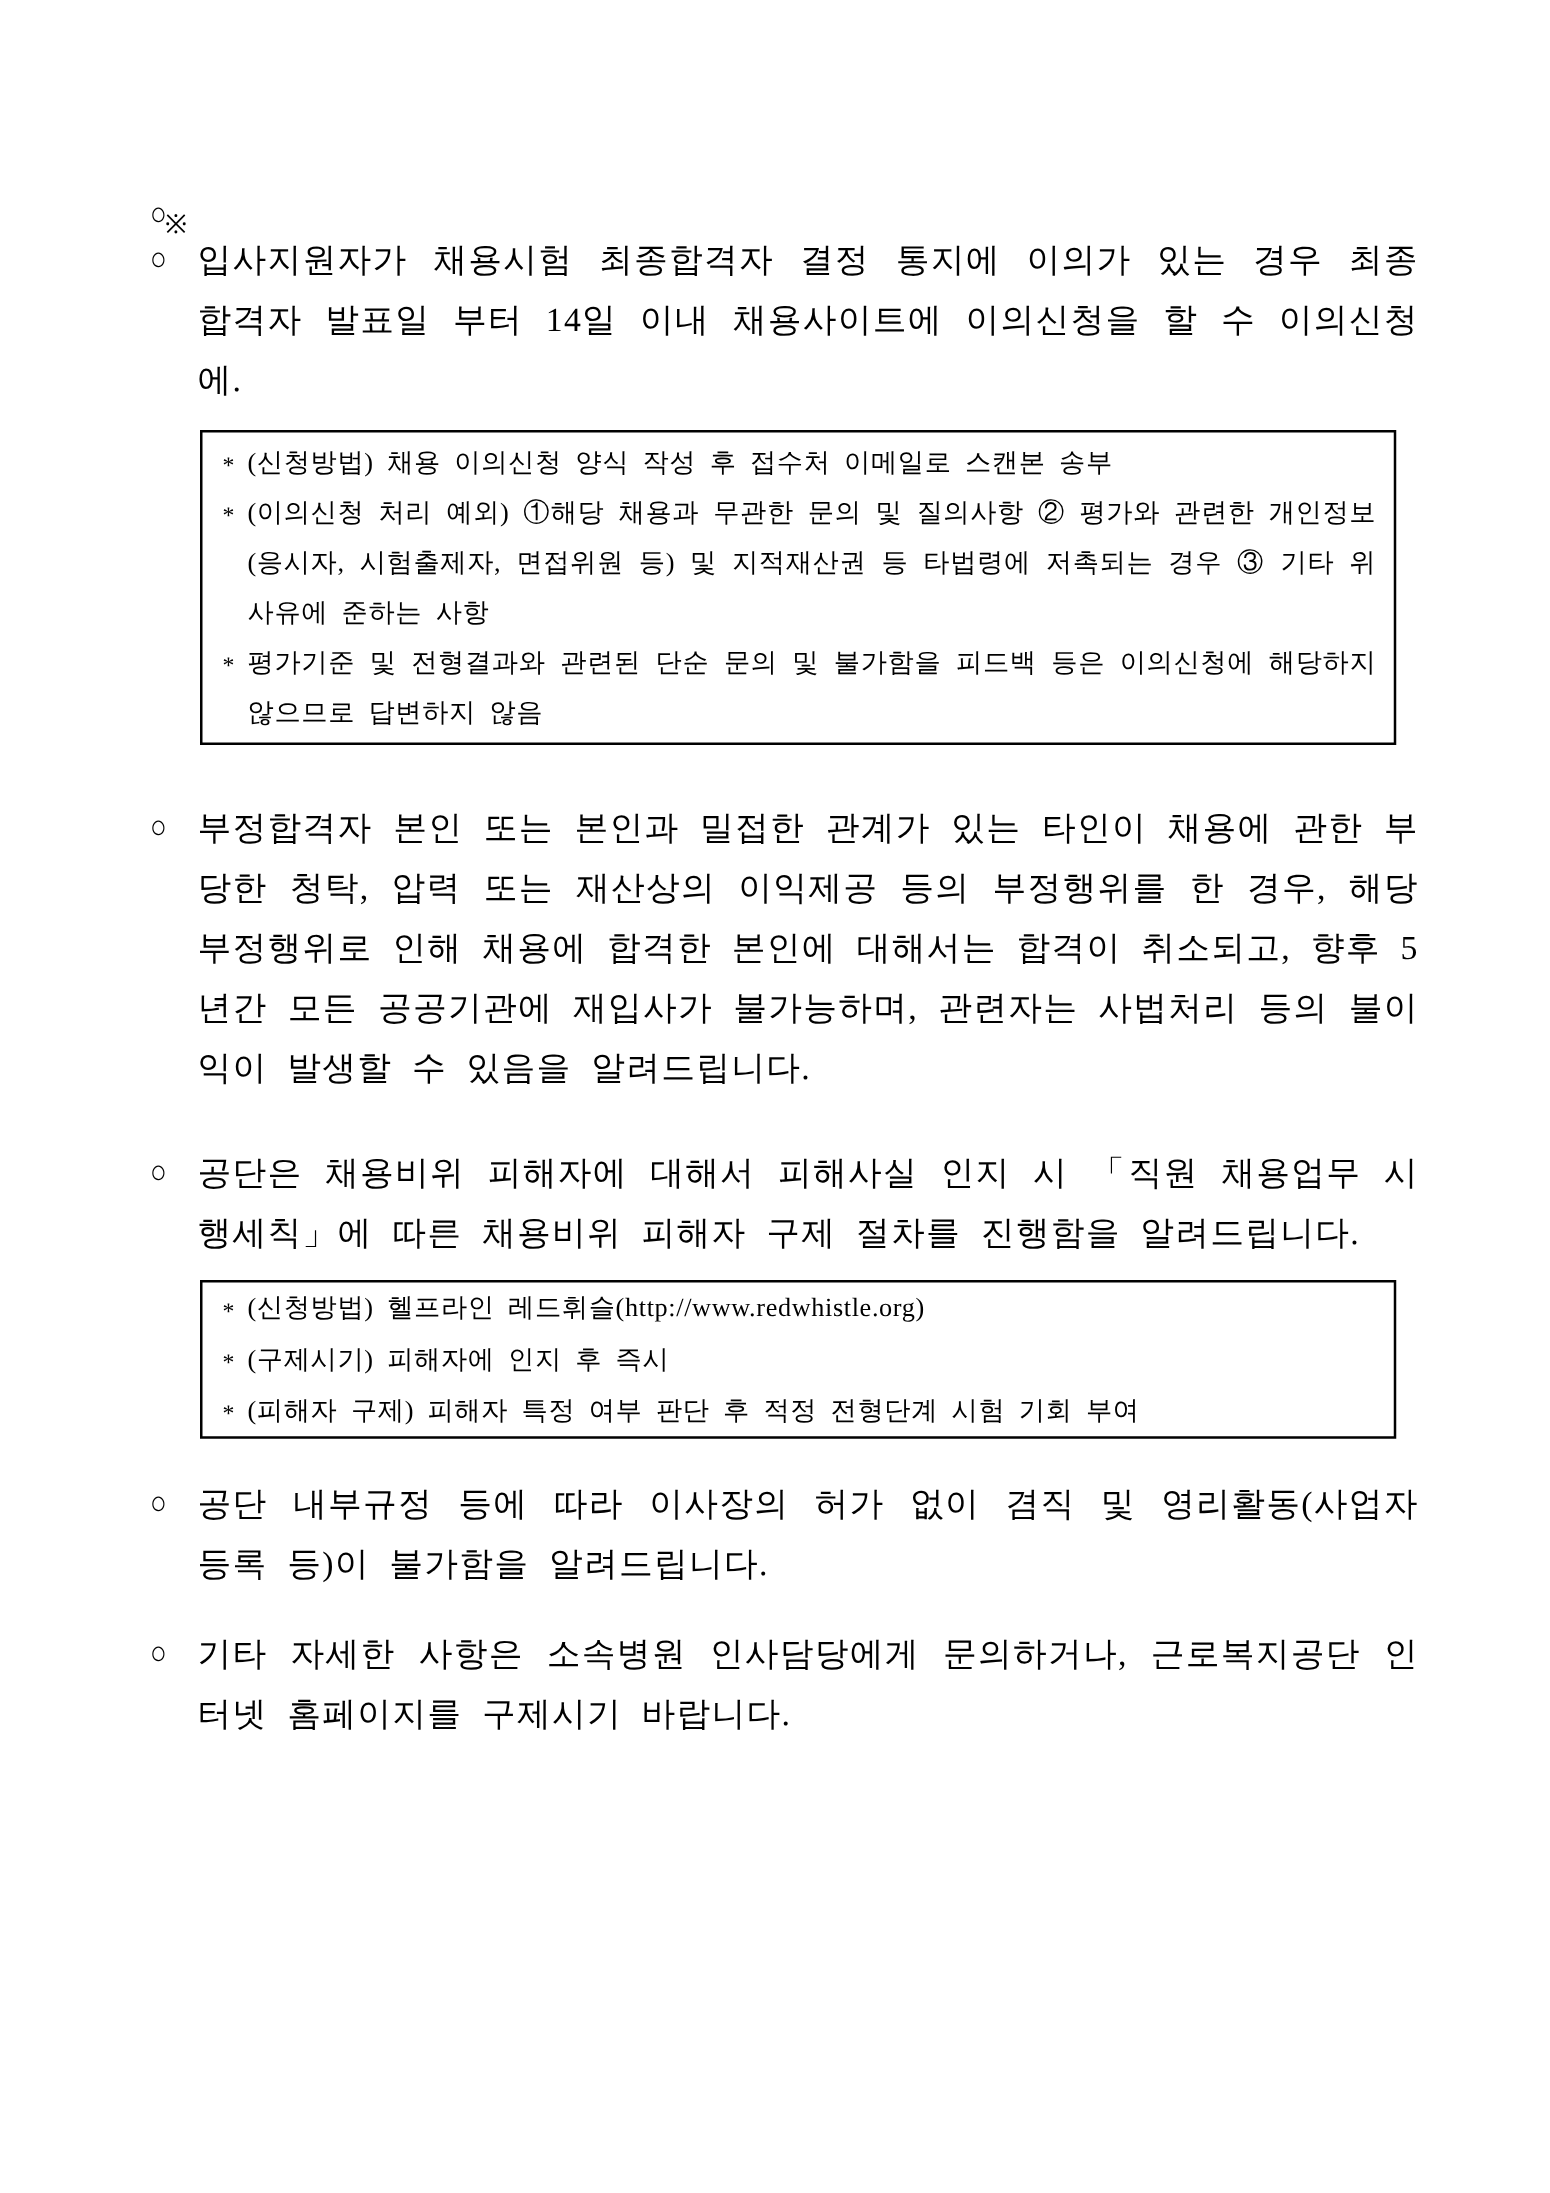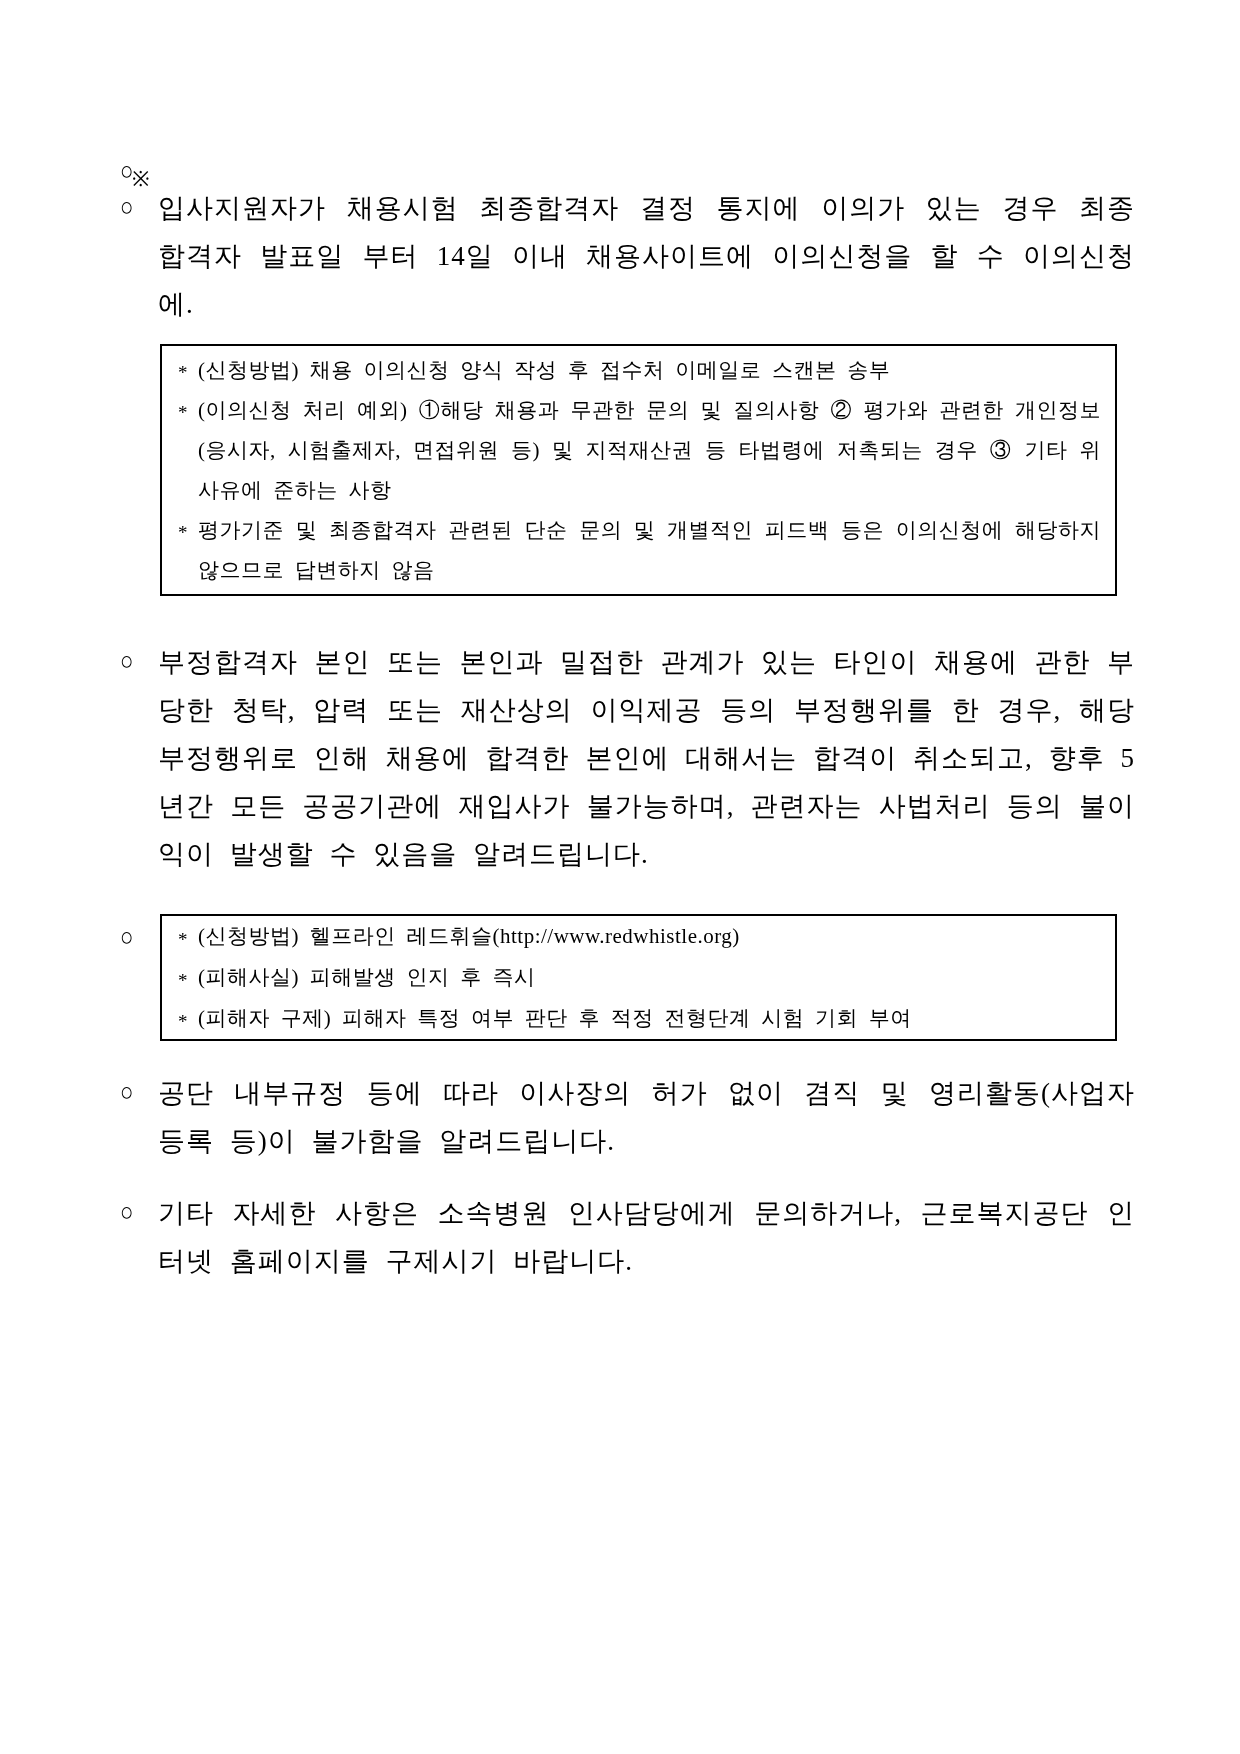--- a/index.html
+++ b/index.html
@@ -113,41 +113,42 @@
     <div class="box-row">
       <span class="star-marker">*</span>
       <span>(신청방법) 채용 이의신청 양식 작성 후 접수처 이메일로 스캔본 송부</span>
     </div>
     <div class="box-row">
       <span class="star-marker">*</span>
       <span>(이의신청 처리 예외) ①해당 채용과 무관한 문의 및 질의사항 ② 평가와 관련한 개인정보(응시자, 시험출제자, 면접위원 등) 및 지적재산권 등 타법령에 저촉되는 경우 ③ 기타 위 사유에 준하는 사항</span>
     </div>
     <div class="box-row">
       <span class="star-marker">*</span>
-      <span>평가기준 및 최종합격자 관련된 단순 문의 및 개별적인 피드백 등은 이의신청에 해당하지 않으므로 답변하지 않음</span>
+      <span>평가기준 및 전형결과와 관련된 단순 문의 및 불가함을 피드백 등은 이의신청에 해당하지 않으므로 답변하지 않음</span>
     </div>
   </div>
 
   <div class="para m-p3">
     <span class="bullet-marker">○</span>
     <span>부정합격자 본인 또는 본인과 밀접한 관계가 있는 타인이 채용에 관한 부당한 청탁, 압력 또는 재산상의 이익제공 등의 부정행위를 한 경우, 해당 부정행위로 인해 채용에 합격한 본인에 대해서는 합격이 취소되고, 향후 5년간 모든 공공기관에 재입사가 불가능하며, 관련자는 사법처리 등의 불이익이 발생할 수 있음을 알려드립니다.</span>
   </div>
 
   <div class="para m-p4">
     <span class="bullet-marker">○</span>
+    <span>공단은 채용비위 피해자에 대해서 피해사실 인지 시 「직원 채용업무 시행세칙」에 따른 채용비위 피해자 구제 절차를 진행함을 알려드립니다.</span>
   </div>
 
   <div class="box box2 m-box2">
     <div class="box-row">
       <span class="star-marker">*</span>
       <span>(신청방법) 헬프라인 레드휘슬(http://www.redwhistle.org)</span>
     </div>
     <div class="box-row">
       <span class="star-marker">*</span>
-      <span>(피해사실) 피해발생 인지 후 즉시</span>
+      <span>(구제시기) 피해자에 인지 후 즉시</span>
     </div>
     <div class="box-row">
       <span class="star-marker">*</span>
       <span>(피해자 구제) 피해자 특정 여부 판단 후 적정 전형단계 시험 기회 부여</span>
     </div>
   </div>
 
   <div class="para m-p5">
     <span class="bullet-marker">○</span>
     <span>공단 내부규정 등에 따라 이사장의 허가 없이 겸직 및 영리활동(사업자 등록 등)이 불가함을 알려드립니다.</span>

